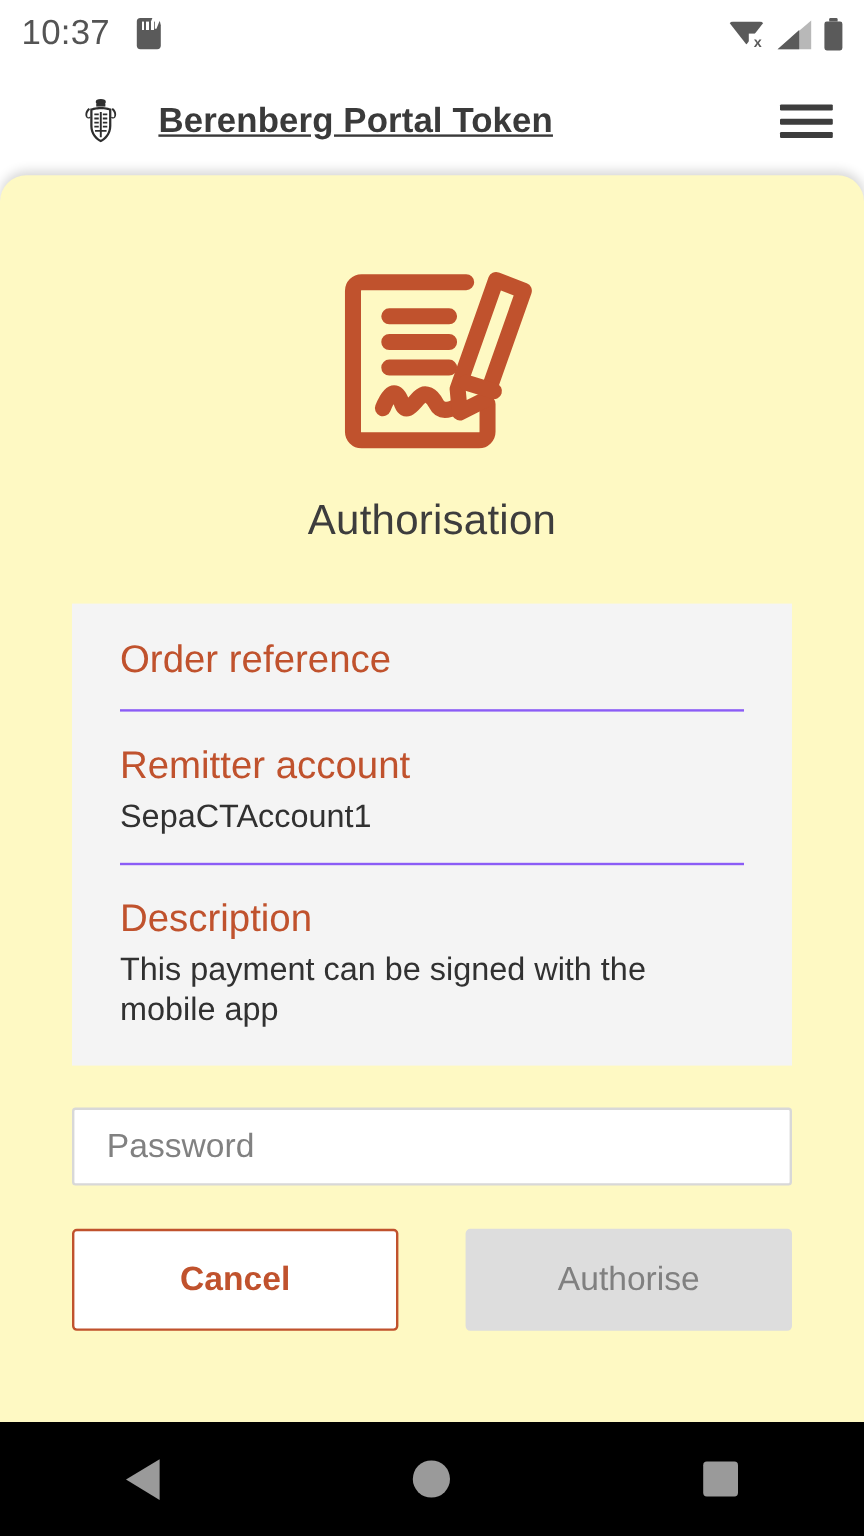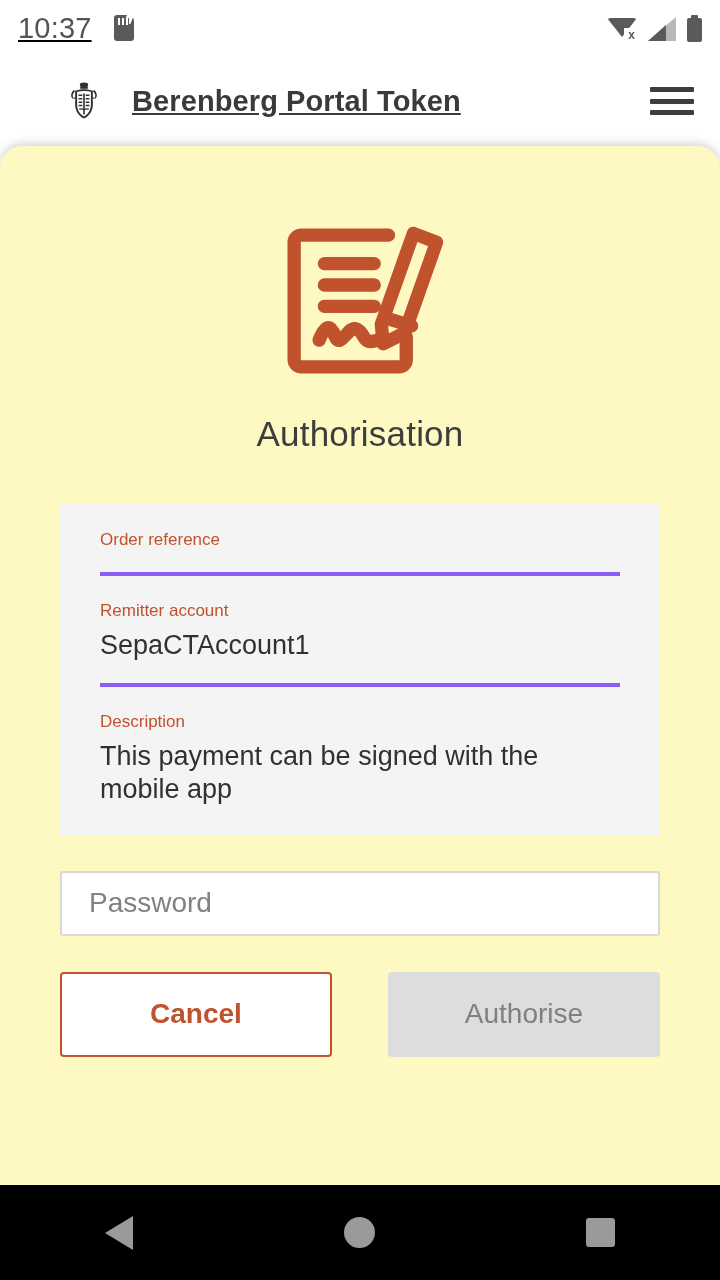--- a/index.html
+++ b/index.html
@@ -22,21 +22,20 @@
   
   .status-bar {
     position: absolute;
     top: 0; left: 0;
     width: 720px;
     height: 56px;
     background: #ffffff;
     display: flex;
     align-items: center;
     padding: 0 18px;
-    text-decoration: underline;
   }
   .status-time {
     font-size: 29px;
     color: #545454;
     letter-spacing: 0.2px;
     line-height: 1;
   }
   .sd-icon {
     margin-left: 22px;
     width: 20px;
@@ -207,26 +206,26 @@
     letter-spacing: 0.2px;
   }
 
   
   .details {
     margin: 49px 60px 0 60px;
     background: #f4f4f4;
     padding: 26px 40px 30px 40px;
   }
   .detail-row + .detail-row {
-    border-top: 4px solid #8b5cf6;
+    border-top: 2px solid #8b5cf6;
     margin-top: 22px;
     padding-top: 24px;
   }
   .detail-label {
-    font-size: 17px;
+    font-size: 32px;
     color: #c0522d;
     line-height: 1.25;
   }
   .detail-value {
     margin-top: 7px;
     font-size: 27px;
     color: #313131;
     line-height: 1.22;
   }
 

